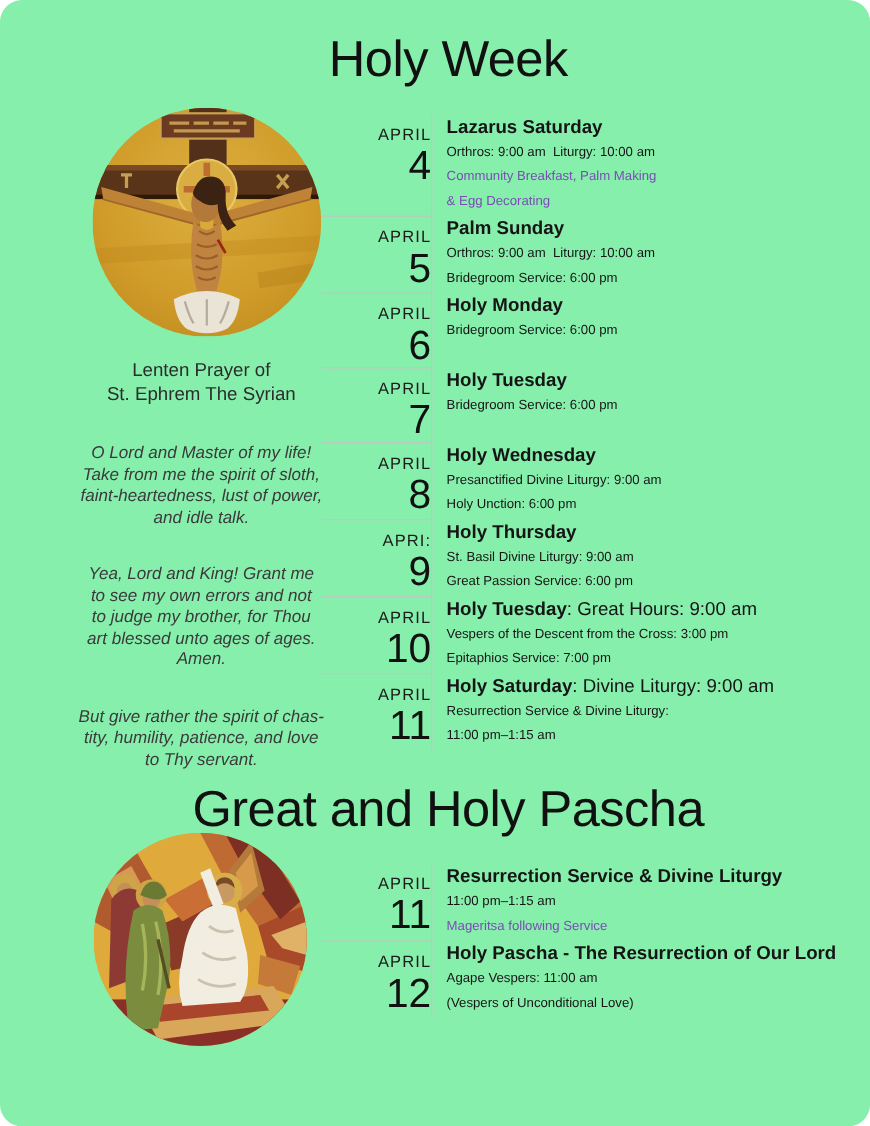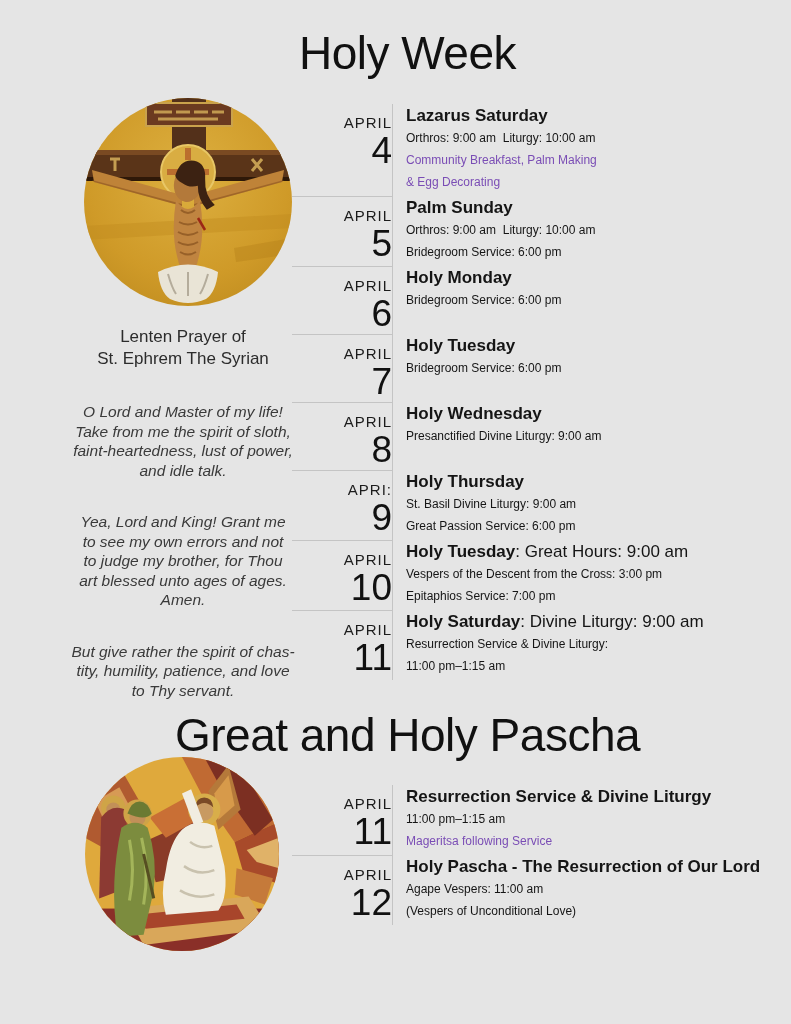--- a/index.html
+++ b/index.html
@@ -1,19 +1,20 @@
 <!DOCTYPE html>
 <html style="--purple: #7a4db5; --divider: #c4c4c4; --text: #1c1c1c;"><head>
 <meta charset="utf-8">
 <style>
   html,body { margin:0; padding:0; background:#fff; }
   .page {
     position:relative; width:791px; height:1024px; overflow:hidden;
-    background:#e5e5e5; color:var(--text,#1c1c1c);
+    background:#86efac; color:var(--text,#1c1c1c);
     font-family:"Liberation Sans", sans-serif;
+    border-radius:20px;
   }
   .section-title {
     position:absolute; left:24px; right:0; text-align:center;
     font-size:46px; letter-spacing:-0.5px; color:#111; font-weight:400;
     white-space:pre;
   }
   #hw-title { top:26px; }
   #pascha-title { top:708px; }
 
   .icon-circle {
@@ -178,20 +179,21 @@
   </div>
       <div class="row">
     <div class="date-cell">
       <div class="month">APRIL</div>
       <div class="day">8</div>
     </div>
     <div class="event-cell">
       <div class="ev-title-line"><span class="ev-title">Holy Wednesday</span><span class="ev-title-rest"></span></div>
       <div>
             <div class="ev-line">Presanctified Divine Liturgy: 9:00 am</div>
+            <div class="ev-line">Holy Unction: 6:00 pm</div>
           </div>
     </div>
   </div>
       <div class="row">
     <div class="date-cell">
       <div class="month">APRI:</div>
       <div class="day">9</div>
     </div>
     <div class="event-cell">
       <div class="ev-title-line"><span class="ev-title">Holy Thursday</span><span class="ev-title-rest"></span></div>

